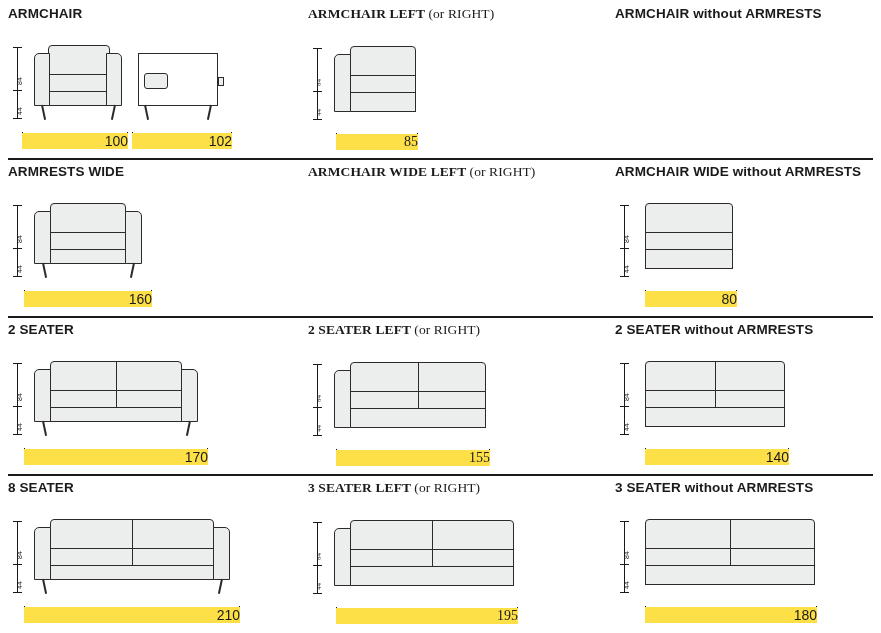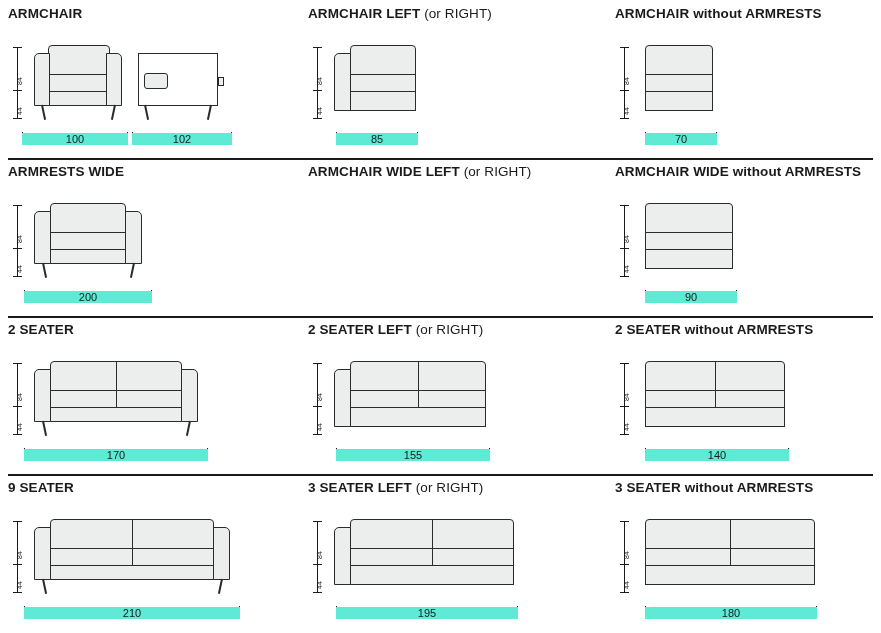--- a/index.html
+++ b/index.html
@@ -14,21 +14,21 @@
 
   
   .row{position:relative;height:158px;width:881px;box-sizing:border-box;}
   .row .rule{
     position:absolute;left:8px;right:8px;top:0;height:2px;background:#1a1a1a;
   }
 
   .cols{display:flex;width:881px;height:100%;}
   .col{position:relative;box-sizing:border-box;}
   .col.c1{width:300px;padding-left:8px;}
-  .col.c2{width:305px;padding-left:8px;}
+  .col.c2{width:305px;padding-left:8px;font-family:Liberation Serif, serif;}
   .col.c3{width:276px;padding-left:10px;}
 
   .title{
     font-size:13.5px;font-weight:bold;letter-spacing:.1px;
     padding-top:6px;white-space:nowrap;
   }
   .title .reg{font-weight:normal;}
 
   .draw{position:relative;height:120px;}
 
@@ -39,22 +39,22 @@
   .vlabel{
     position:absolute;font-size:7px;line-height:7px;
     transform:rotate(-90deg);transform-origin:left top;white-space:nowrap;color:#1a1a1a;
   }
 
   .hdim{position:absolute;height:14px;}
   .hdim .hline{position:absolute;left:0;right:0;top:7px;height:1px;background:#1a1a1a;}
   .hdim .cap{position:absolute;top:1px;width:1px;height:13px;background:#1a1a1a;}
   .hdim .cap.l{left:0;} .hdim .cap.r{right:0;}
   .hlabel{
-    position:absolute;top:-10px;left:0;right:0;text-align:center;
-    font-size:11px;color:#1a1a1a;background:#5eead4;
+    position:absolute;top:-10px;left:0;right:0;text-align:right;
+    font-size:14px;color:#1a1a1a;background:#fde047;
   }
 
   
   .sofa{position:absolute;}
   .pc{position:absolute;box-sizing:border-box;border:1px solid #2b2b2b;background:#eceeed;}
   .pc.white{background:#ffffff;}
   .pc.noborder{border:none;}
   .vsep{position:absolute;background:#2b2b2b;width:1px;}
   .leg{position:absolute;background:#2b2b2b;width:2px;transform-origin:top center;}
   .legR{transform:rotate(12deg);}
@@ -143,41 +143,20 @@
               <div class="cap r"></div>
             <div class="hlabel" style="top:2px;">85</div>
           </div>
         </div>
       </div>
 
       <div class="col c3">
         <div class="title">
           <span>ARMCHAIR without ARMRESTS</span>
         </div>
-        <div class="draw">
-          <div class="vdim" style="left:2px;top:26px;height:72px;">
-            <div class="vline"></div>
-            <div class="tick" style="top:0;"></div>
-            <div class="tick" style="top:43px;"></div>
-            <div class="tick" style="top:71px;"></div>
-            <div class="vlabel" style="left:6px;top:38px;">84</div>
-            <div class="vlabel" style="left:6px;top:68px;">44</div>
-          </div>
-          <div class="sofa" style="left:30px;top:24px;width:68px;height:75px;">
-            <div class="pc" style="left:0;top:0;width:68px;height:30px;border-radius:4px 4px 0 0;"></div>
-            <div class="pc" style="left:0;top:29px;width:68px;height:18px;"></div>
-            <div class="pc" style="left:0;top:46px;width:68px;height:20px;"></div>
-          </div>
-          <div class="hdim" style="left:30px;top:110px;width:72px;">
-            <div class="hline"></div>
-              <div class="cap l"></div>
-              <div class="cap r"></div>
-            <div class="hlabel" style="top:2px;">70</div>
-          </div>
-        </div>
       </div>
 
     </div>
   </div>
 
   <div class="row">
     <div class="rule"></div>
     <div class="cols">
 
       <div class="col c1">
@@ -199,21 +178,21 @@
             <div class="pc" style="left:16px;top:46px;width:76px;height:15px;"></div>
             <div class="pc" style="left:0;top:8px;width:17px;height:53px;border-radius:5px 0 0 0;"></div>
             <div class="pc" style="left:91px;top:8px;width:17px;height:53px;border-radius:0 5px 0 0;"></div>
             <div class="leg legL" style="left:8px;top:60px;height:15px;"></div>
             <div class="leg legR" style="left:99px;top:60px;height:15px;"></div>
           </div>
           <div class="hdim" style="left:16px;top:110px;width:128px;">
             <div class="hline"></div>
               <div class="cap l"></div>
               <div class="cap r"></div>
-            <div class="hlabel" style="top:2px;">200</div>
+            <div class="hlabel" style="top:2px;">160</div>
           </div>
         </div>
       </div>
 
       <div class="col c2">
         <div class="title">
           <span>ARMCHAIR WIDE LEFT</span>
           <span class="reg">(or RIGHT)</span>
         </div>
       </div>
@@ -233,21 +212,21 @@
           </div>
           <div class="sofa" style="left:30px;top:24px;width:88px;height:75px;">
             <div class="pc" style="left:0;top:0;width:88px;height:30px;border-radius:4px 4px 0 0;"></div>
             <div class="pc" style="left:0;top:29px;width:88px;height:18px;"></div>
             <div class="pc" style="left:0;top:46px;width:88px;height:20px;"></div>
           </div>
           <div class="hdim" style="left:30px;top:110px;width:92px;">
             <div class="hline"></div>
               <div class="cap l"></div>
               <div class="cap r"></div>
-            <div class="hlabel" style="top:2px;">90</div>
+            <div class="hlabel" style="top:2px;">80</div>
           </div>
         </div>
       </div>
 
     </div>
   </div>
 
   <div class="row">
     <div class="rule"></div>
     <div class="cols">
@@ -347,21 +326,21 @@
 
     </div>
   </div>
 
   <div class="row">
     <div class="rule"></div>
     <div class="cols">
 
       <div class="col c1">
         <div class="title">
-          <span>9 SEATER</span>
+          <span>8 SEATER</span>
         </div>
         <div class="draw">
           <div class="vdim" style="left:2px;top:26px;height:72px;">
             <div class="vline"></div>
             <div class="tick" style="top:0;"></div>
             <div class="tick" style="top:43px;"></div>
             <div class="tick" style="top:71px;"></div>
             <div class="vlabel" style="left:6px;top:38px;">84</div>
             <div class="vlabel" style="left:6px;top:68px;">44</div>
           </div>

